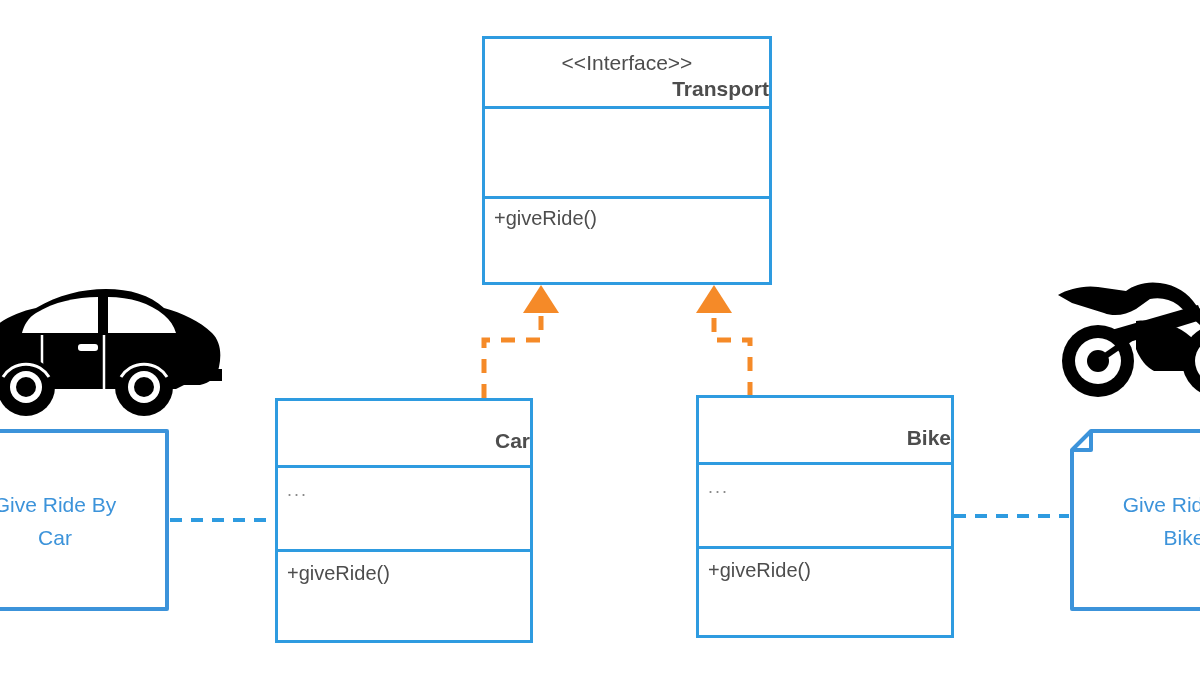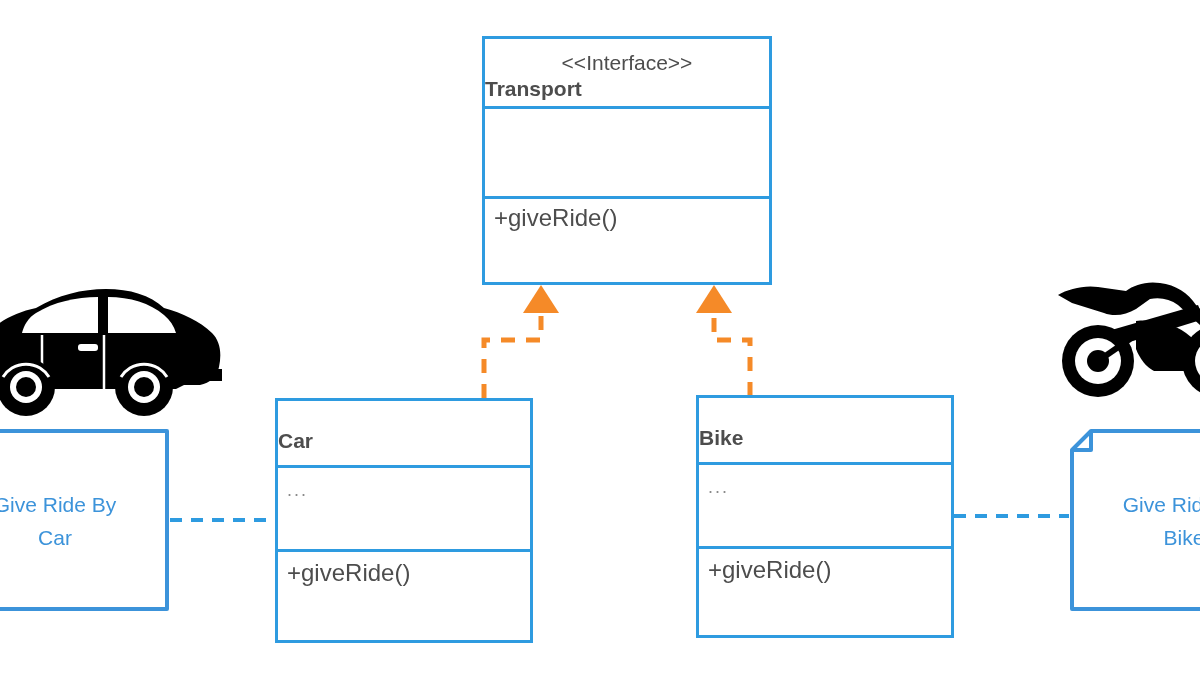--- a/index.html
+++ b/index.html
@@ -34,41 +34,41 @@
     position: absolute;
     left: 0;
     right: 0;
     height: 3px;
     background: #2E9BE0;
   }
   .title-text {
     position: absolute;
     left: 0;
     right: 0;
-    text-align: left;
+    text-align: right;
     color: #4D4D4D;
     font-weight: bold;
     font-size: 21px;
     line-height: 25px;
     letter-spacing: 0px;
   }
   .iface-text {
     position: absolute;
     left: 0;
     right: 0;
     text-align: center;
     color: #4D4D4D;
     font-weight: normal;
     font-size: 21px;
     line-height: 27px;
   }
   .member-text {
     position: absolute;
     color: #4D4D4D;
-    font-size: 24px;
+    font-size: 20px;
     line-height: 24px;
     white-space: nowrap;
   }
   .ellipsis-text {
     position: absolute;
     color: #8A8A8A;
     font-size: 18px;
     line-height: 20px;
     letter-spacing: 2px;
   }

